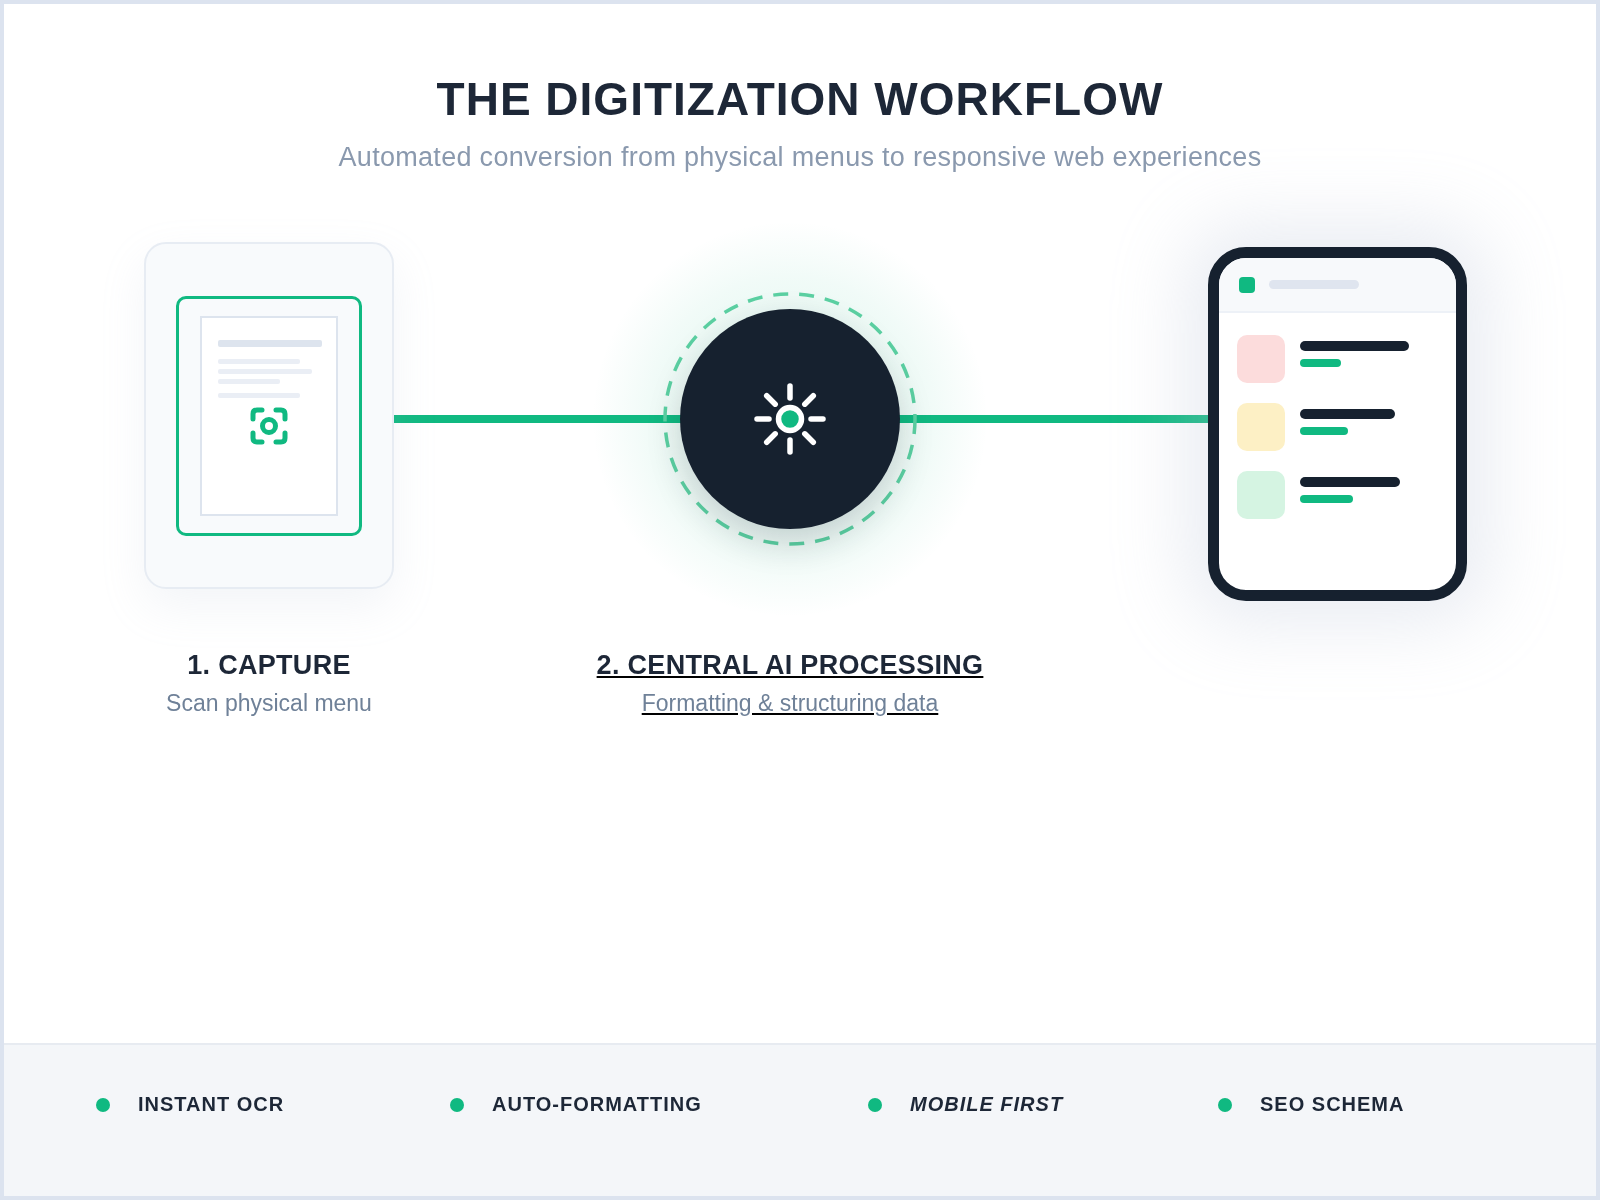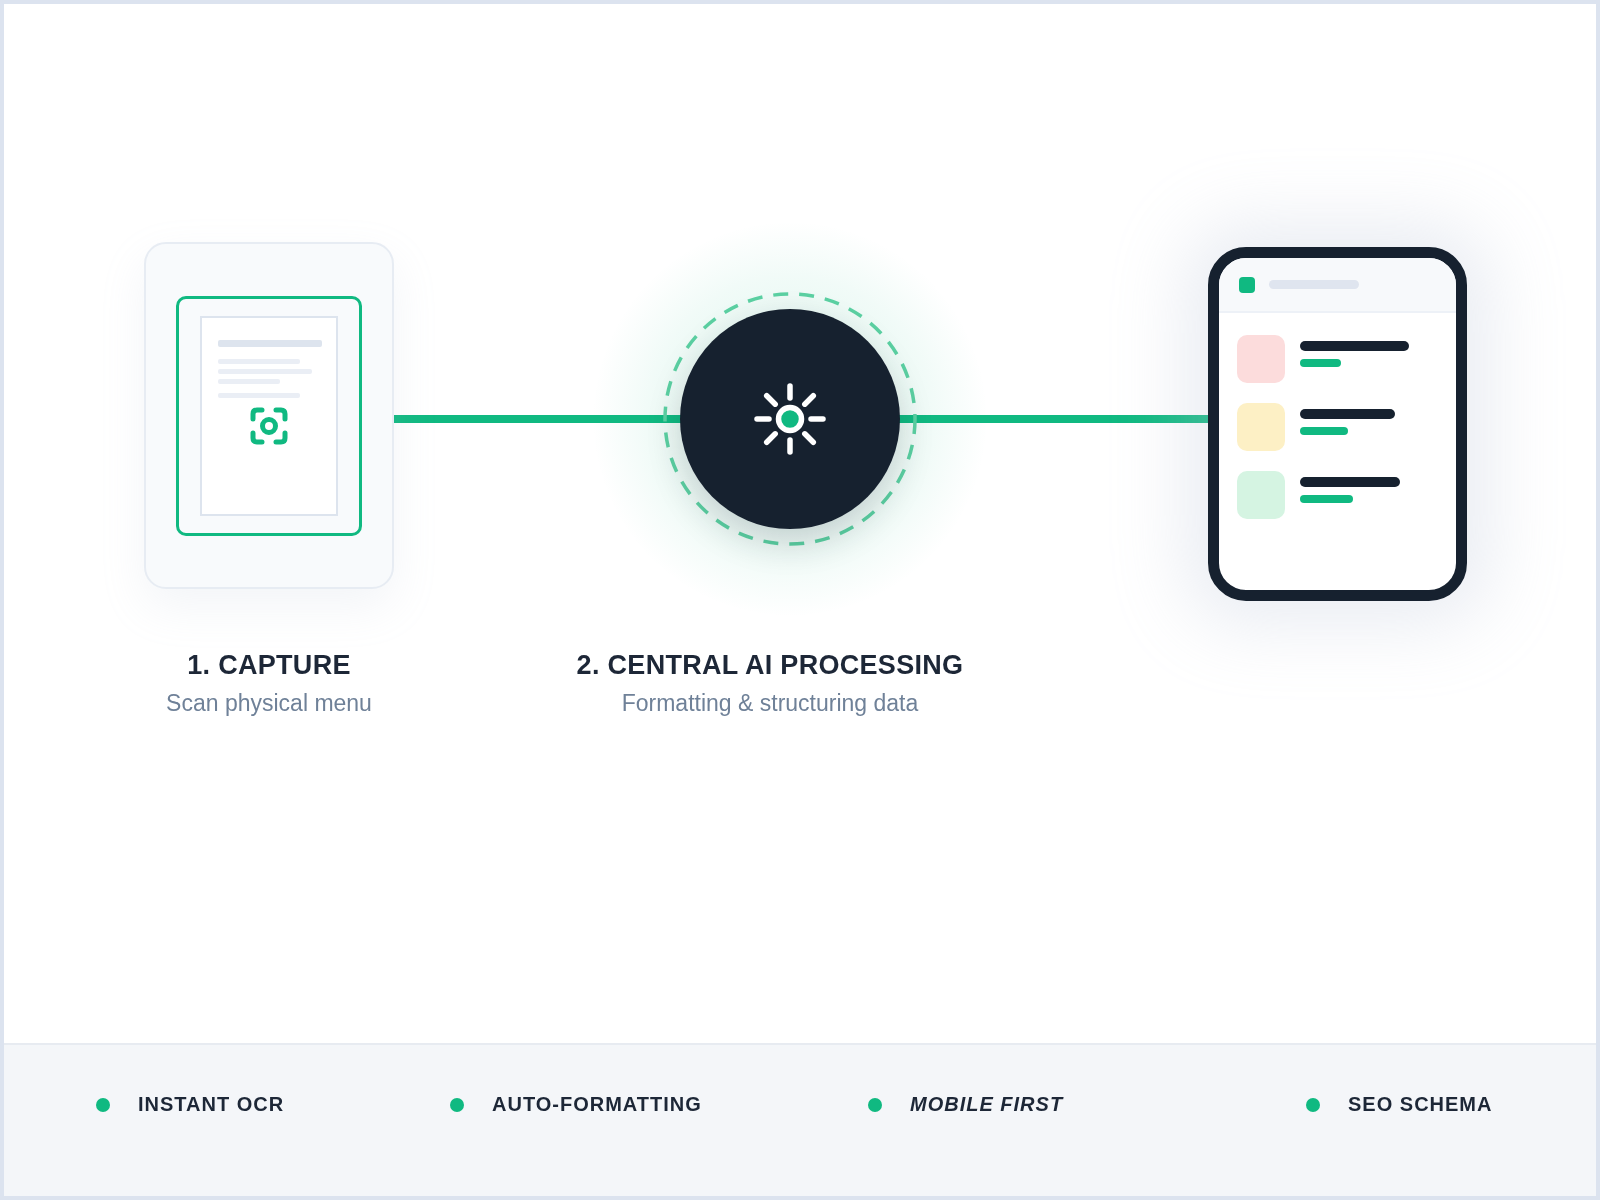--- a/index.html
+++ b/index.html
@@ -105,44 +105,48 @@
   .bars{padding-top:6px;}
   .bar{border-radius:5px;}
   .bar.dark{height:10px;background:var(--navy,#16212f);}
   .bar.grn{height:8px;border-radius:4px;background:var(--accent,#10b981);margin-top:8px;}
   .r1 .bar.dark{width:109px;} .r1 .bar.grn{width:41px;}
   .r2 .bar.dark{width:95px;}  .r2 .bar.grn{width:48px;}
   .r3 .bar.dark{width:100px;} .r3 .bar.grn{width:53px;}
   
   .step-label{position:absolute;top:646px;width:460px;text-align:center;}
   .step-label.sl1{left:35px;}
-  .step-label.sl2{left:536px;}
+  .step-label.sl2{left:556px;text-decoration:underline;}
   .step-label.sl3{left:1077px;}
   .step-title{font-size:27px;font-weight:700;color:var(--ink,#1d2737);letter-spacing:.3px;}
   .step-sub{margin-top:9px;font-size:23px;color:var(--muted-deep,#6f8198);}
   
   .features{
     position:absolute;left:0;right:0;bottom:0;height:153px;
     background:var(--footer-bg,#f4f6f9);
     border-top:2px solid var(--footer-border,#e7ebf1);
     padding-left:41px;
   }
   .feature{position:absolute;top:48px;display:flex;align-items:center;gap:28px;}
   .feature.f1{left:92px;}
   .feature.f2{left:446px;}
   .feature.f3{left:864px;font-style:italic;}
-  .feature.f4{left:1302px;}
+  .feature.f4{left:1214px;}
   .dot{width:14px;height:14px;border-radius:50%;background:var(--accent,#10b981);flex:0 0 auto;}
   .feature-label{font-size:20px;font-weight:700;letter-spacing:1px;color:var(--ink,#1d2737);}
 </style>
 </head>
 <body>
 
 <div class="page">
 
+  <header class="hero">
+    <h1>THE DIGITIZATION WORKFLOW</h1>
+    <p>Automated conversion from physical menus to responsive web experiences</p>
+  </header>
 
   <section class="diagram">
 
     <div class="connector"></div>
 
     <div class="capture-card">
       <div class="scan-frame">
         <div class="doc">
           <div class="doc-line l1"></div>
           <div class="doc-line l2"></div>

